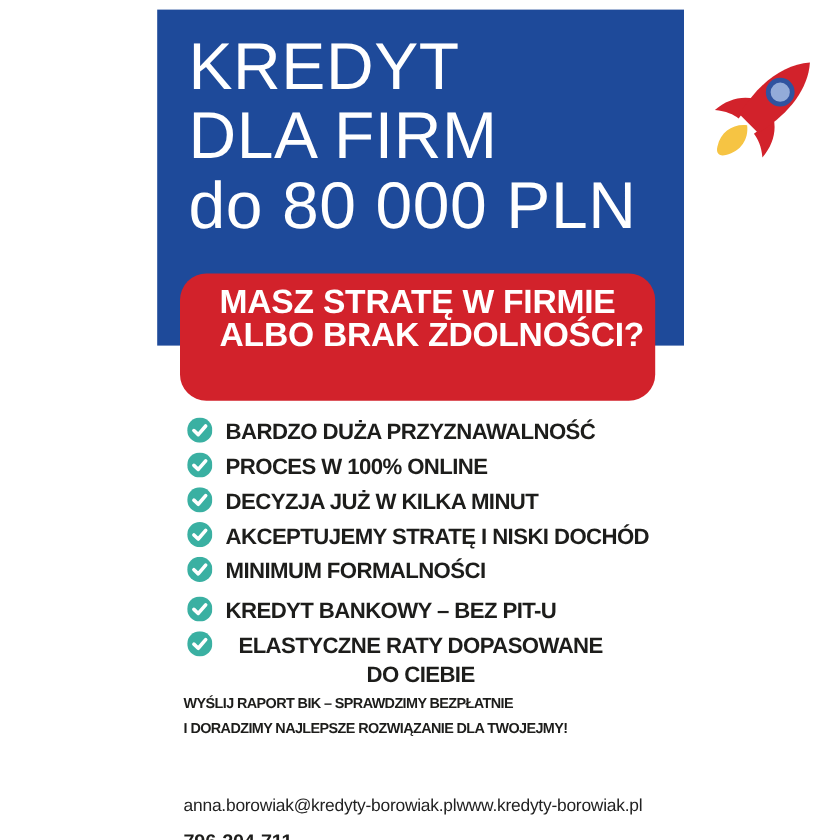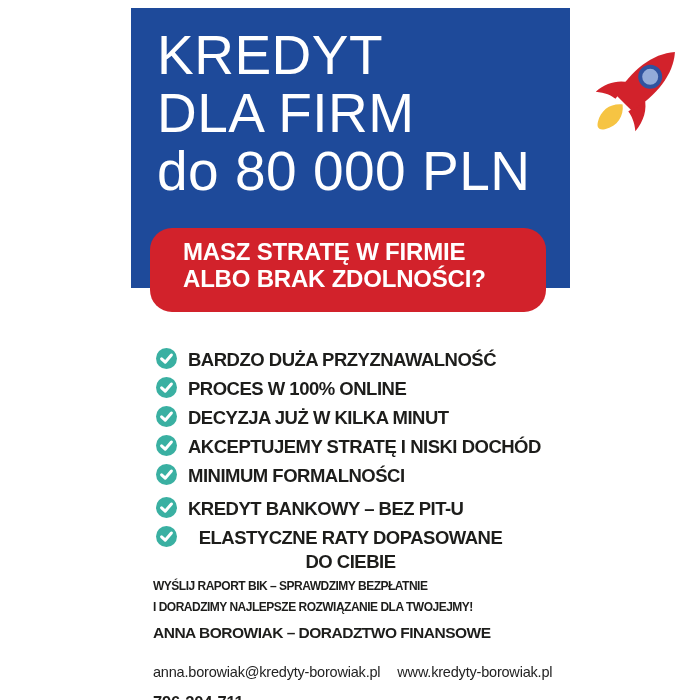--- a/index.html
+++ b/index.html
@@ -9,24 +9,24 @@
   }
   
   .blue-block{position:absolute;left:131px;top:8px;width:439px;height:280px;background:#1e4a9a;}
   .headline{
     position:absolute;left:157px;top:26px;color:#ffffff;font-weight:normal;
     font-size:55px;line-height:58px;letter-spacing:.5px;white-space:nowrap;
   }
   .rocket{position:absolute;left:447px;top:18px;width:125px;height:125px;}
   
   .red-box{
-    position:absolute;left:150px;top:228px;width:396px;height:84px;
+    position:absolute;left:150px;top:228px;width:396px;height:106px;
     background:#d2222b;border-radius:22px;box-sizing:border-box;
     padding:11px 0 0 33px;color:#ffffff;font-weight:bold;
-    font-size:24px;line-height:26.5px;letter-spacing:-.2px;white-space:nowrap;
+    font-size:28px;line-height:26.5px;letter-spacing:-.2px;white-space:nowrap;
   }
   
   .benefits{position:absolute;left:156px;top:348px;}
   .item{display:flex;align-items:flex-start;margin-bottom:7px;text-align:center;}
   .item .ck{width:21px;height:21px;flex:none;margin-right:11px;}
   .item .label{
     font-weight:bold;color:#1d1d1b;font-size:18.5px;line-height:21px;
     letter-spacing:-.5px;white-space:nowrap;padding-top:1px;
   }
   .group-gap{height:4px;}
@@ -38,21 +38,21 @@
   }
   .contact-name{
     position:absolute;left:153px;top:624px;color:#1d1d1b;font-weight:bold;
     font-size:15.5px;letter-spacing:-.5px;white-space:nowrap;
   }
   .phone{
     position:absolute;left:153px;top:645px;color:#1d1d1b;font-weight:bold;
     font-size:16.5px;letter-spacing:-.2px;white-space:nowrap;margin-top:48px;
   }
   .emails{
-    position:absolute;left:153px;top:664px;display:flex;gap:17px;
+    position:absolute;left:153px;top:664px;display:flex;
     color:#222222;font-size:14.5px;letter-spacing:-.2px;white-space:nowrap;
   }
 </style>
 </head>
 <body>
 
 <div class="canvas">
 
   <div class="blue-block">
     <svg class="rocket" viewBox="0 0 125 125" xmlns="http://www.w3.org/2000/svg" aria-hidden="true">
@@ -128,21 +128,20 @@
         </svg>
       <span class="label">ELASTYCZNE RATY DOPASOWANE DO CIEBIE</span>
     </div>
   </div>
 
   <div class="bik-note">
     <div>WYŚLIJ RAPORT BIK – SPRAWDZIMY BEZPŁATNIE</div>
     <div>I DORADZIMY NAJLEPSZE ROZWIĄZANIE DLA TWOJEJMY!</div>
   </div>
 
-  <div class="contact-name">ANNA BOROWIAK – DORADZTWO FINANSOWE</div>
   <div class="phone">796-204-711</div>
 
   <div class="emails">
     <span>anna.borowiak@kredyty-borowiak.pl</span>
     <span>www.kredyty-borowiak.pl</span>
   </div>
 
 </div>
 
 </body></html>

